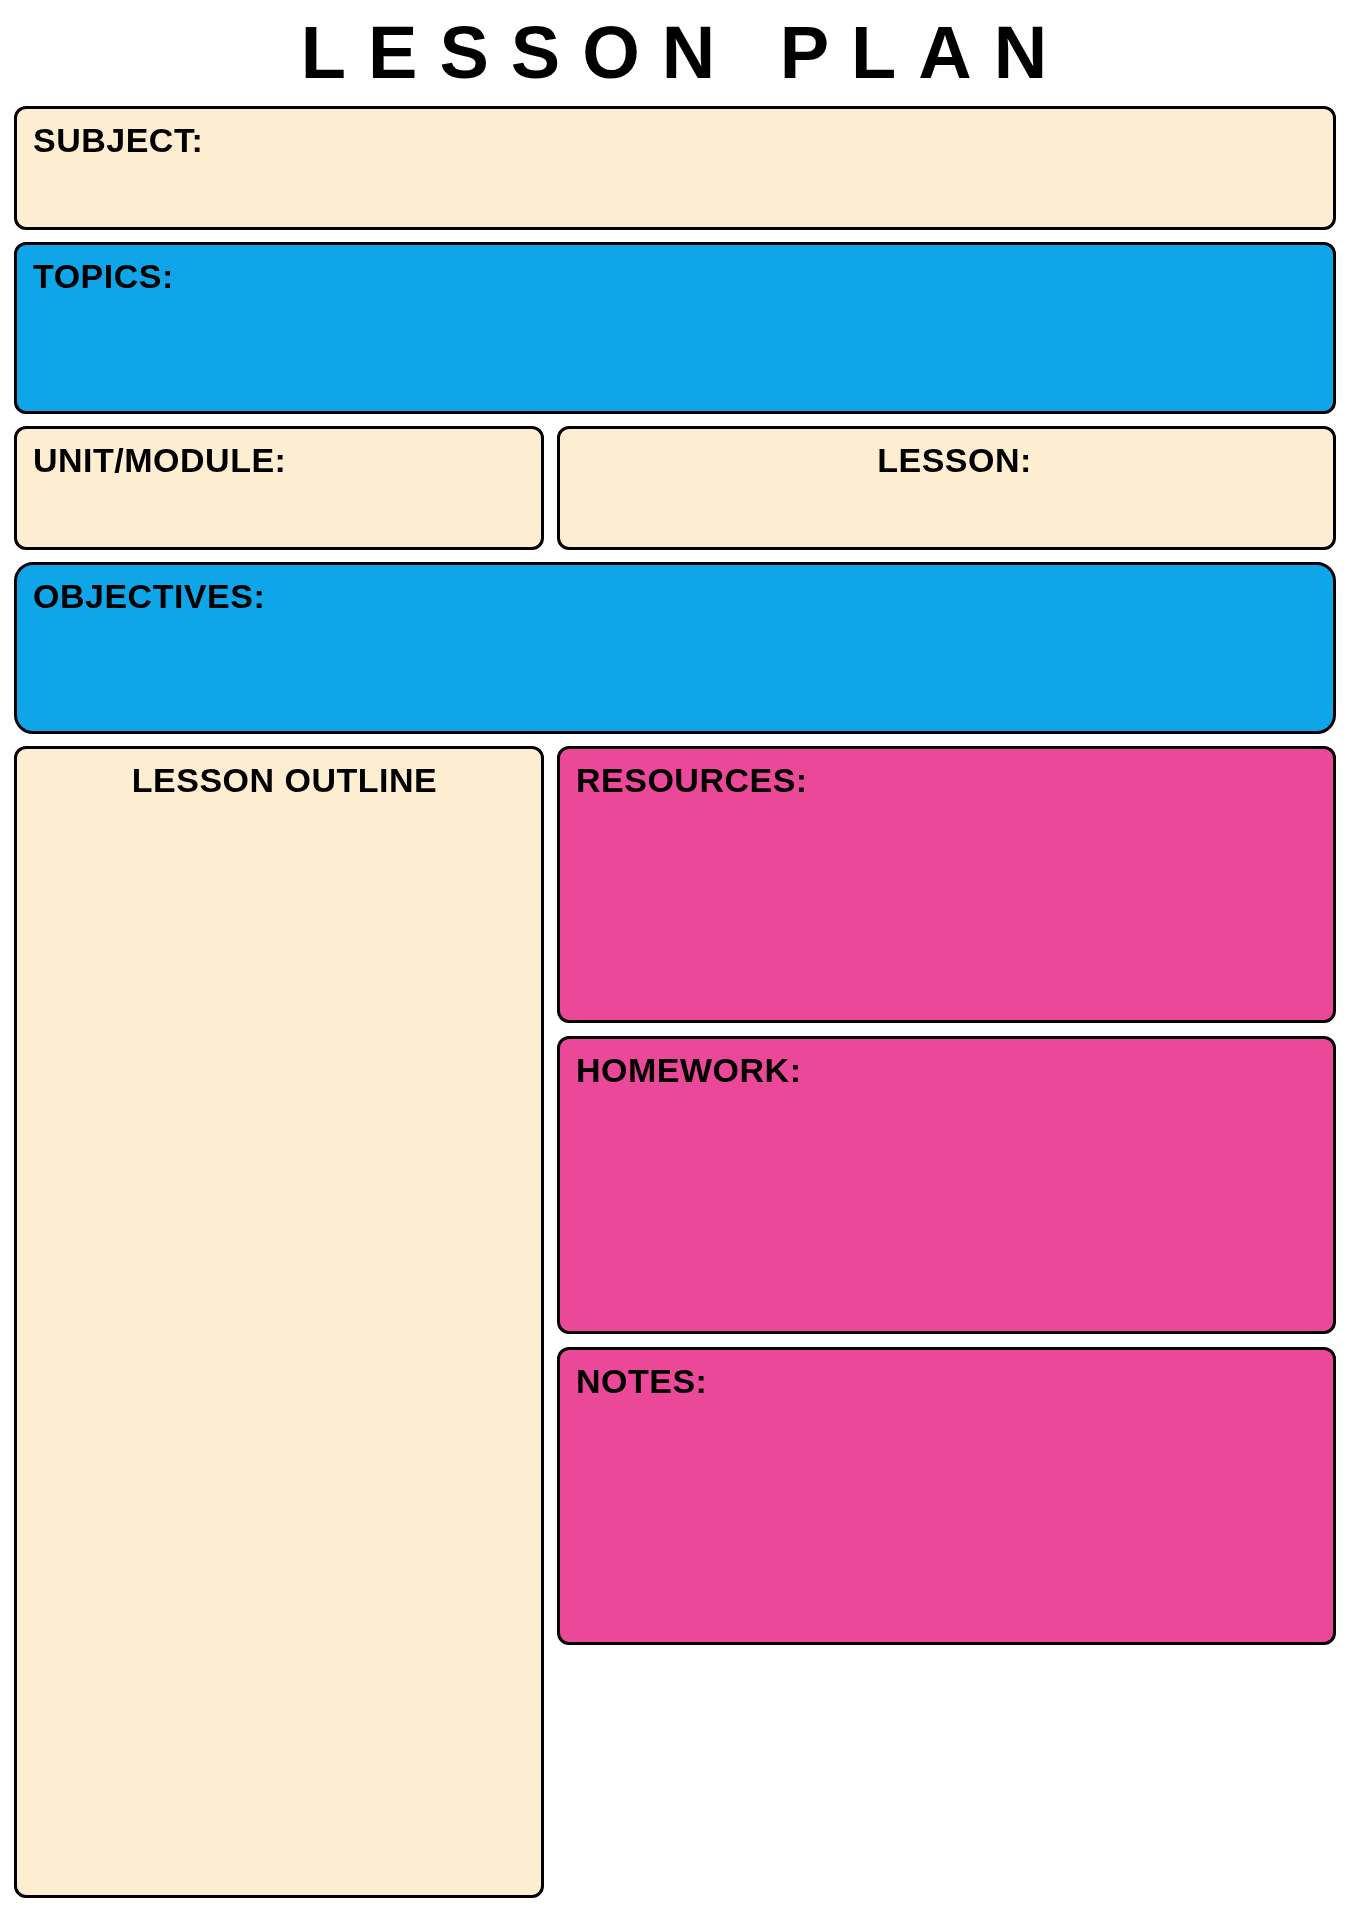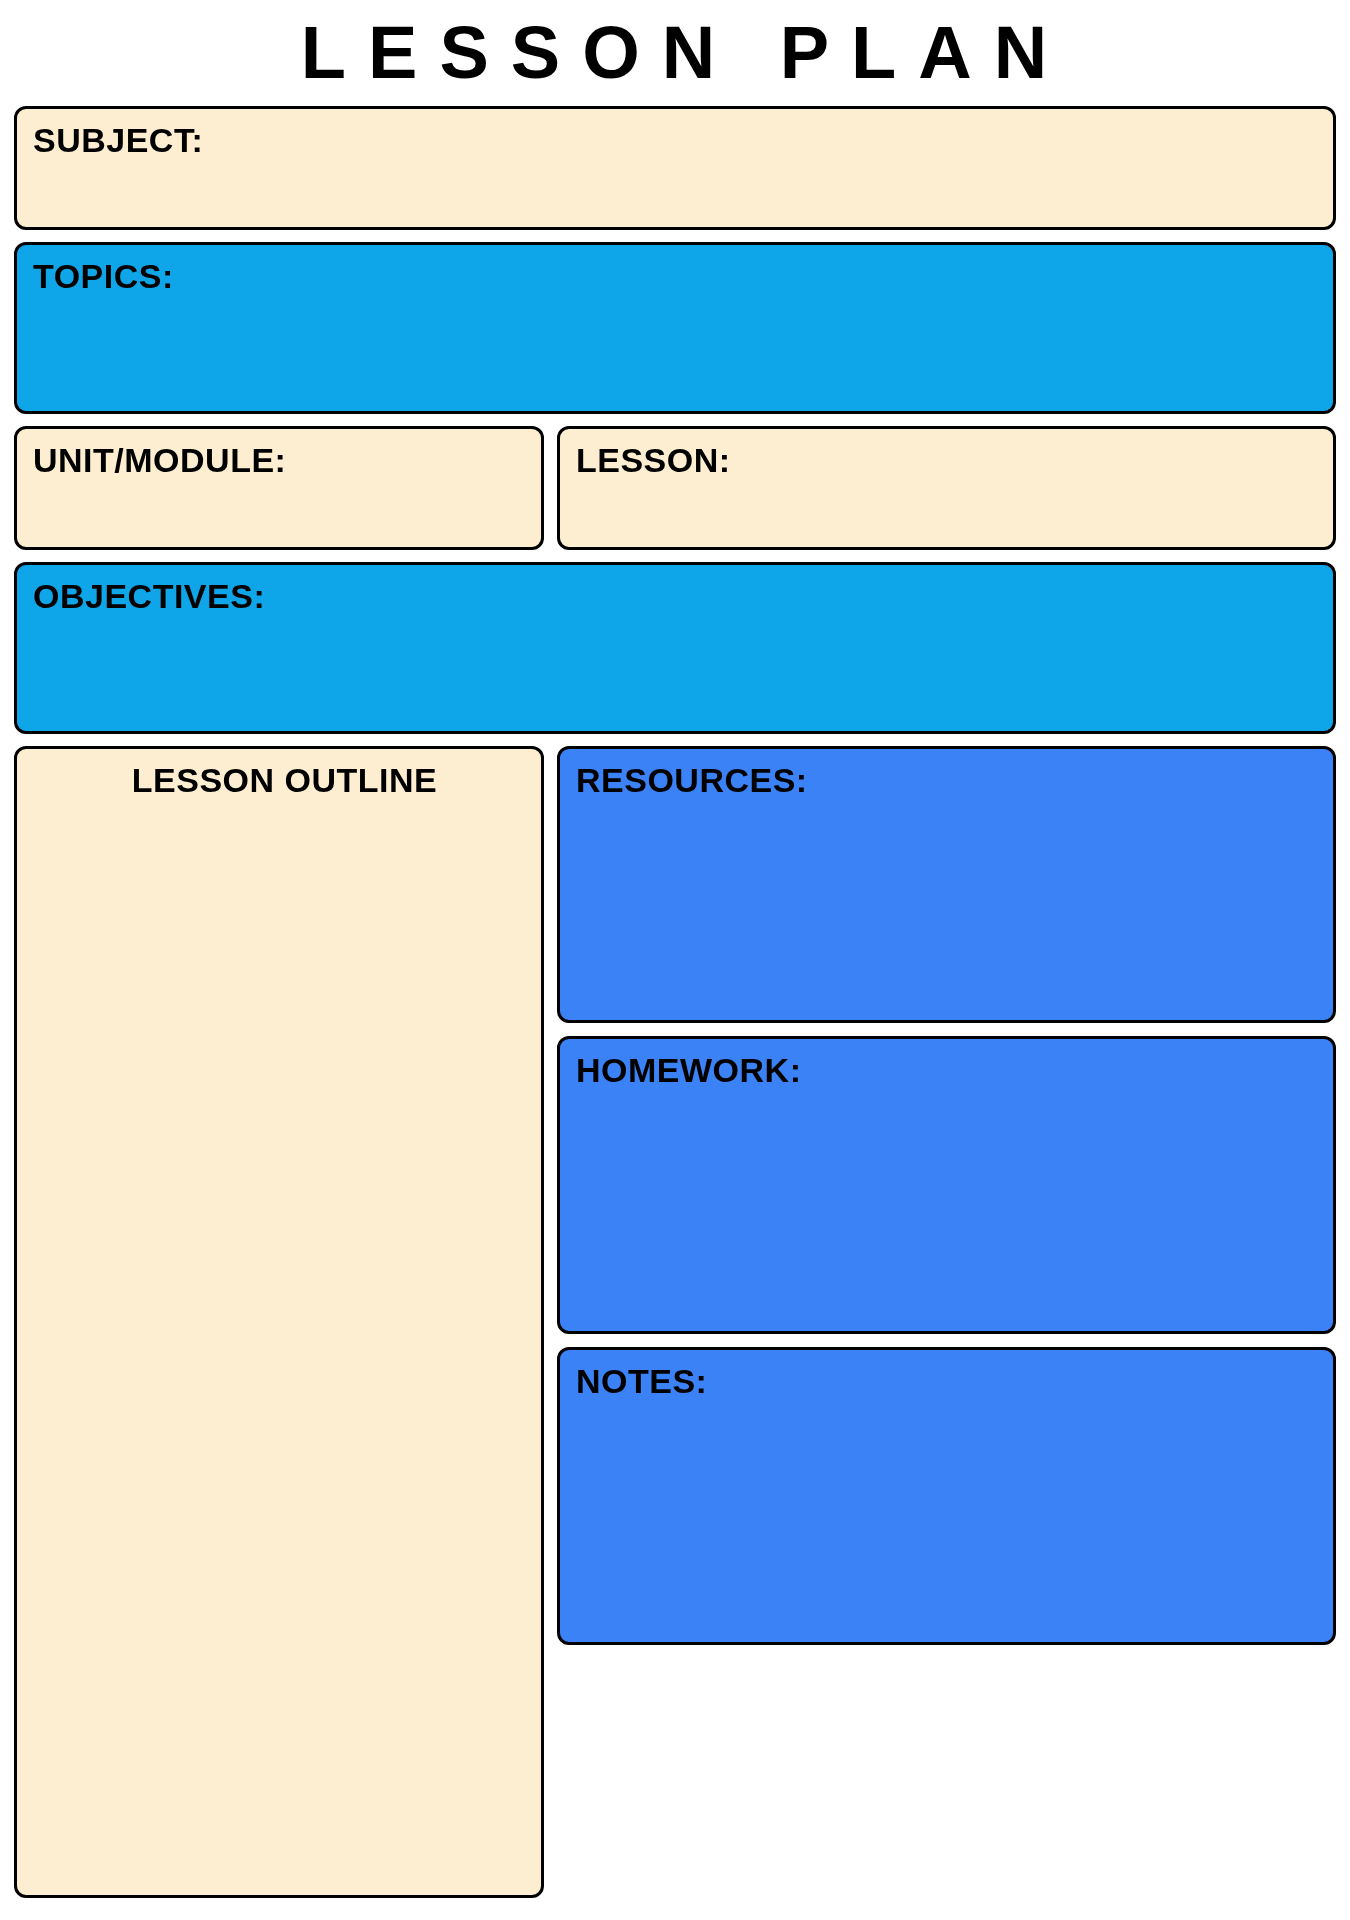--- a/index.html
+++ b/index.html
@@ -47,31 +47,31 @@
     padding: 14px 0 0 16px;
     line-height: 1.05;
   }
   .box-label.center {
     text-align: center;
     padding-left: 11px;
     padding-right: 0;
   }
   .cream { background: #fdeed2; }
   .blue  { background: #0ea5e9; }
-  .pink  { background: #3b82f6; }
+  .pink  { background: #ec4899; }
 
   .row { display: flex; }
 
   
   #subject-box  { height: 124px; margin-bottom: 12px; }
   #topics-box   { height: 172px; margin-bottom: 12px; }
   .mid-row      { margin-bottom: 12px; gap: 13px; }
   #unit-box     { width: 530px; height: 124px; }
-  #lesson-box   { flex: 1; height: 124px; }
-  #objectives-box { height: 172px; margin-bottom: 12px; }
+  #lesson-box   { flex: 1; height: 124px; text-align: center; }
+  #objectives-box { height: 172px; margin-bottom: 12px; border-radius: 19px; }
 
   .bottom-row { gap: 13px; }
   #outline-box  { width: 530px; height: 1152px; }
   .right-col    { flex: 1; display: flex; flex-direction: column; gap: 13px; }
   #resources-box { height: 277px; }
   #homework-box  { height: 298px; }
   #notes-box     { height: 298px; }
 </style>
 </head>
 <body>

